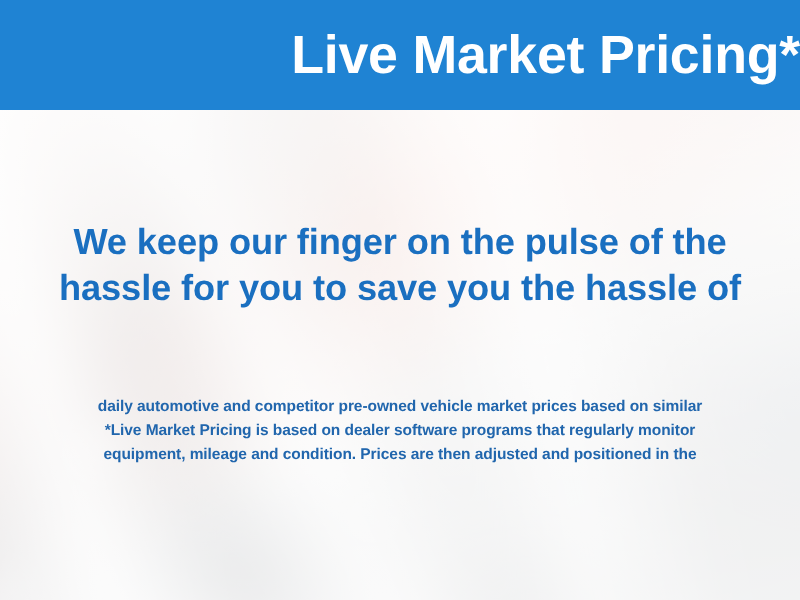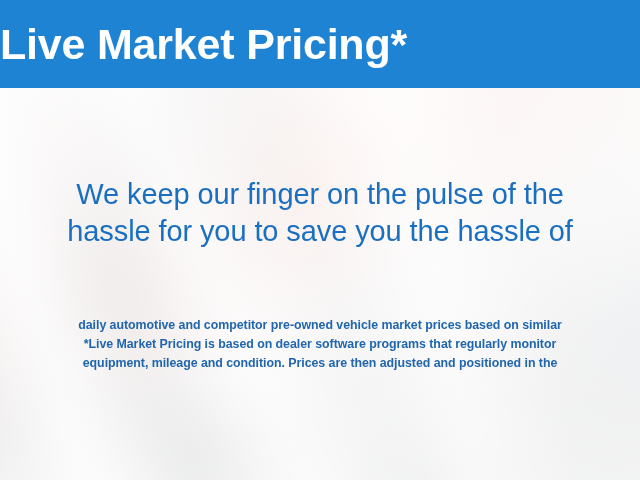--- a/index.html
+++ b/index.html
@@ -113,21 +113,21 @@
   .banner {
     position: absolute;
     left: 0;
     top: 0;
     width: 640px;
     height: 88px;
     background: #1f83d3;
     z-index: 3;
     display: flex;
     align-items: center;
-    justify-content: flex-start;
+    justify-content: flex-end;
   }
   .banner-title {
     color: #ffffff;
     font-size: 43px;
     font-weight: bold;
     letter-spacing: -0.2px;
     line-height: 1;
     white-space: nowrap;
     text-align: center;
   }
@@ -143,21 +143,21 @@
   }
 
   .headline {
     position: absolute;
     left: 26px;
     top: 88px;
     width: 588px;
     text-align: center;
     color: #1a6fc0;
     font-size: 29px;
-    font-weight: normal;
+    font-weight: bold;
     line-height: 37px;
     letter-spacing: -0.1px;
   }
   .headline-line {
     display: block;
     white-space: nowrap;
   }
 
   .disclaimer {
     position: absolute;

